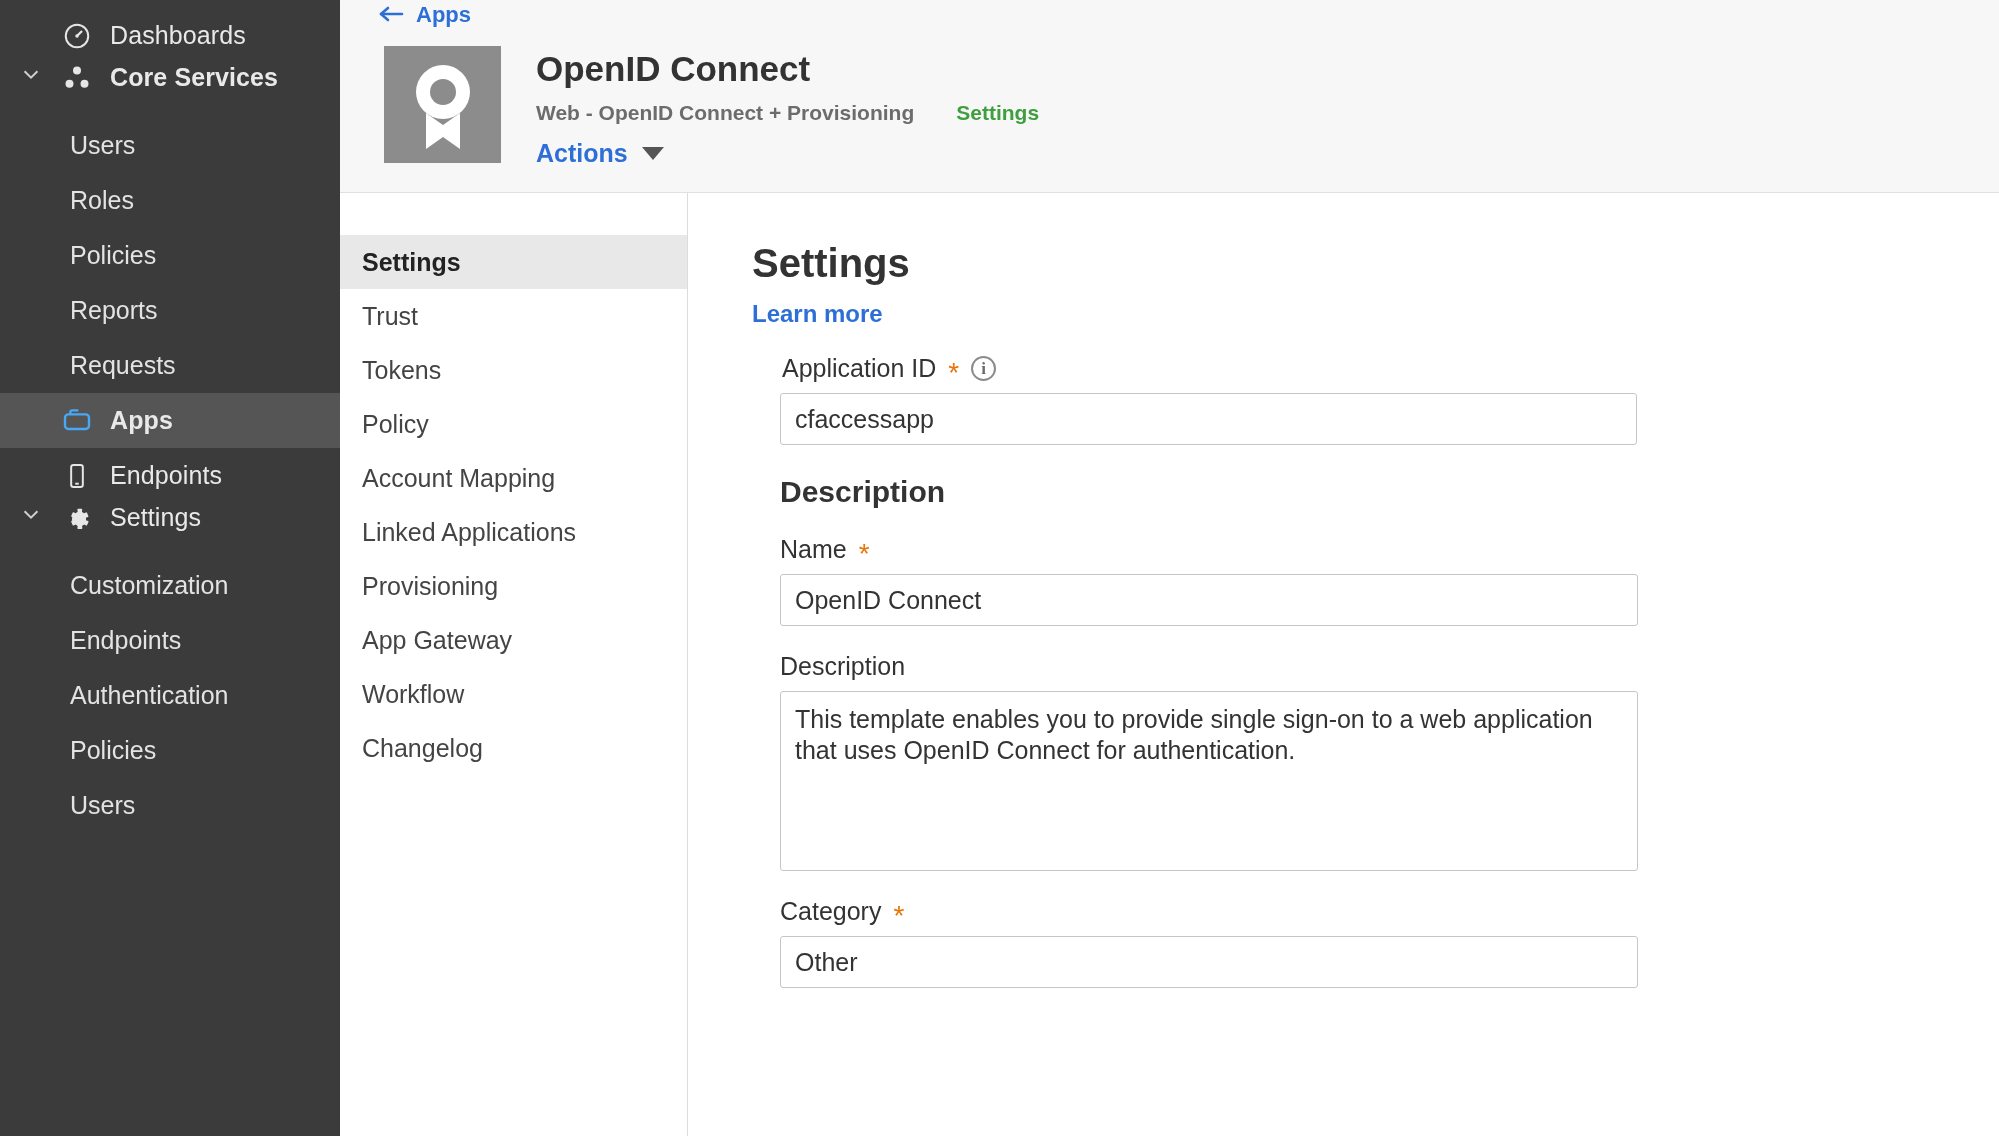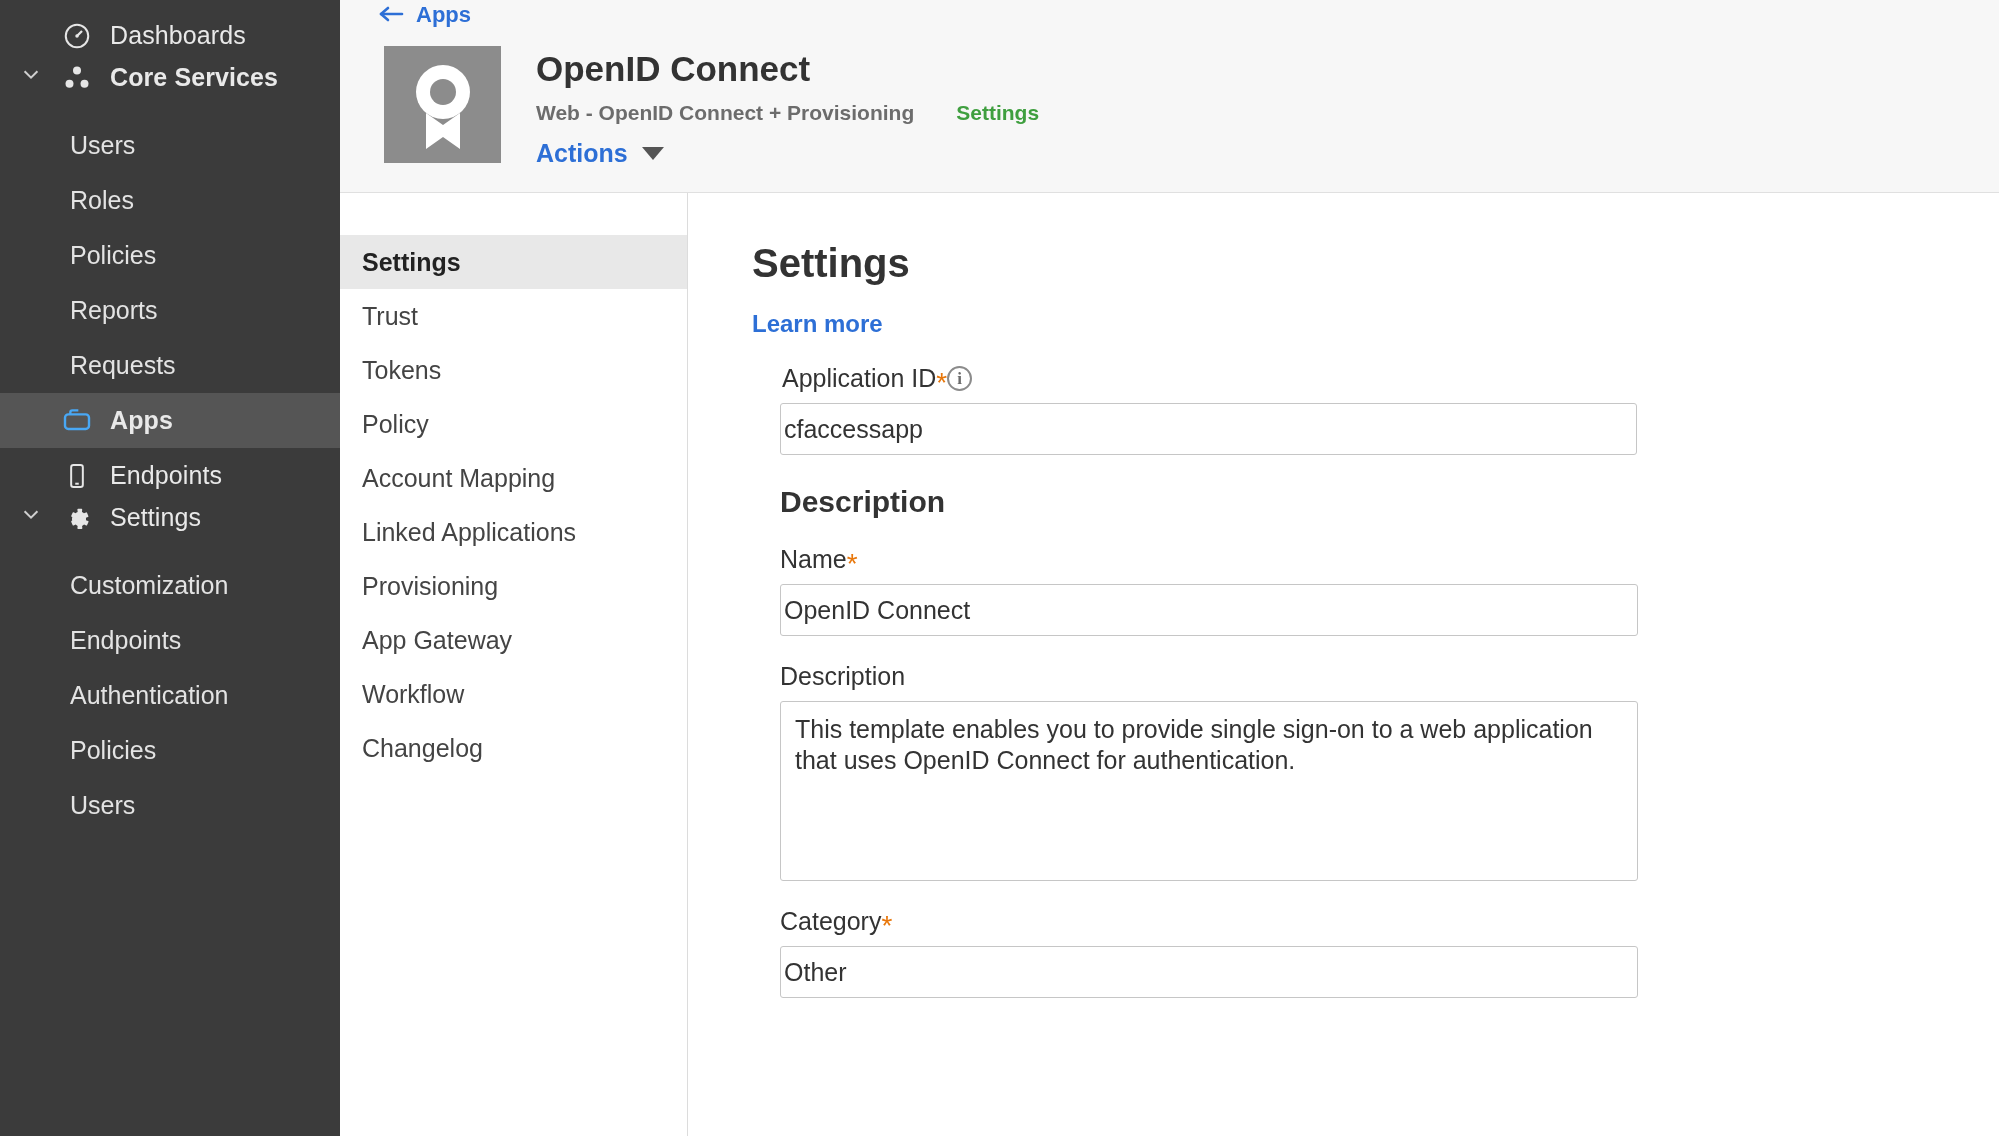--- a/index.html
+++ b/index.html
@@ -205,32 +205,33 @@
     overflow: hidden;
   }
   .section-title {
     font-size: 40px;
     font-weight: bold;
     color: #333333;
     margin: 0;
   }
   .learn-more {
     display: inline-block;
-    margin-top: 24px;
+    margin-top: 14px;
     font-size: 24px;
     font-weight: bold;
     color: #2d6fd6;
     cursor: pointer;
   }
   .field {
     margin-top: 26px;
   }
   .field-label-row {
     display: flex;
     align-items: center;
+    gap: 12px;
     margin-bottom: 10px;
   }
   .field-label {
     font-size: 25px;
     color: #333333;
   }
   .req {
     color: #e8770b;
     font-size: 28px;
     line-height: 1;
@@ -250,21 +251,21 @@
     font-family: "Liberation Serif", serif;
     cursor: pointer;
   }
   input.textbox, textarea.textarea {
     display: block;
     font-family: "Liberation Sans", sans-serif;
     font-size: 25px;
     color: #333333;
     border: 1px solid #c6c6c6;
     border-radius: 3px;
-    padding: 10px 3px;
+    padding: 10px 14px;
     background: #ffffff;
     outline: none;
   }
   .indent1 { margin-left: 28px; }
   .indent2 { margin-left: 28px; }
   #app-id-input { width: 857px; height: 52px; }
   #name-input { width: 858px; height: 52px; }
   #category-input { width: 858px; height: 52px; }
   #description-textarea {
     width: 858px;

